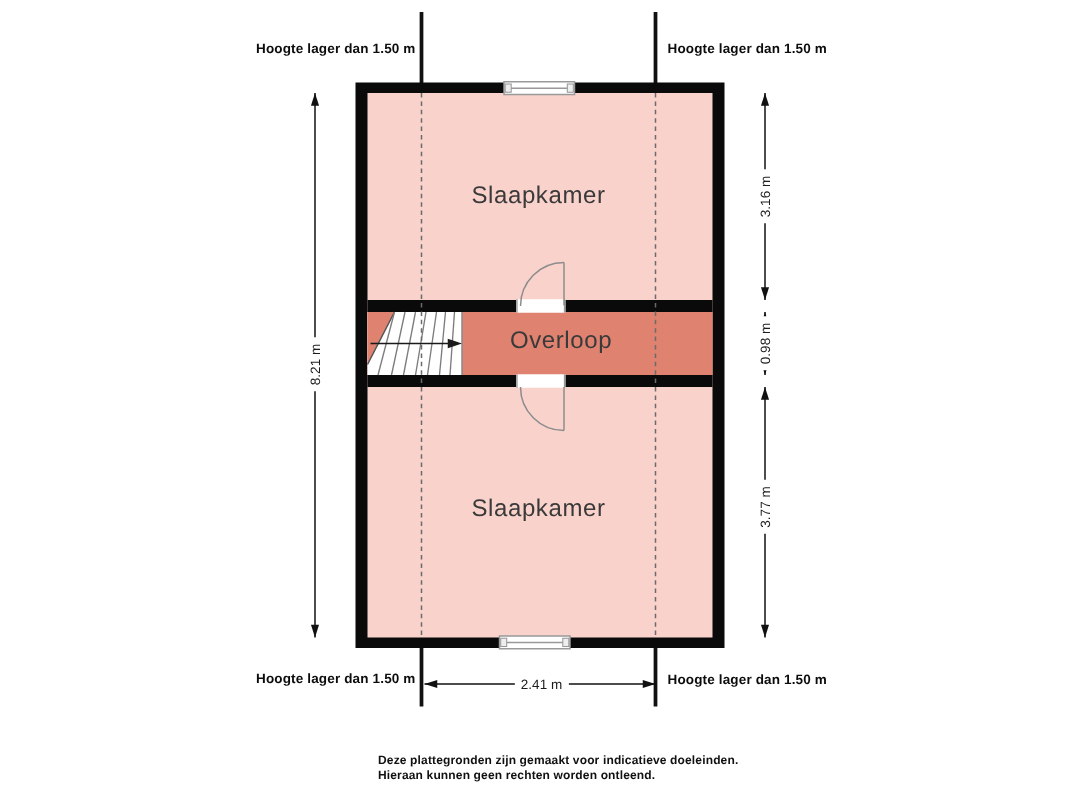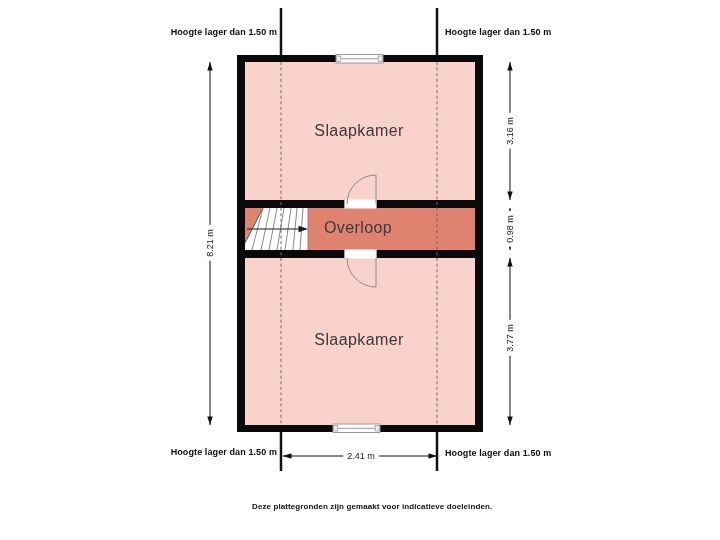--- a/index.html
+++ b/index.html
@@ -116,26 +116,27 @@
       <polygon points="437,456 428.5,453.3 428.5,458.7"></polygon>
     </g>
   </svg>
 
   <div class="abs height-note" style="right:443px;top:27px;">Hoogte lager dan 1.50 m</div>
   <div class="abs height-note" style="left:445px;top:27px;">Hoogte lager dan 1.50 m</div>
   <div class="abs height-note" style="right:443px;top:447px;">Hoogte lager dan 1.50 m</div>
   <div class="abs height-note" style="left:445px;top:448px;">Hoogte lager dan 1.50 m</div>
 
   <div class="ctr room-label" style="left:359px;top:131px;">Slaapkamer</div>
-  <div class="ctr room-label" style="left:358px;top:228px;">Overloop</div>
+  <div class="ctr room-label" style="left:374px;top:228px;">Overloop</div>
   <div class="ctr room-label" style="left:359px;top:340px;">Slaapkamer</div>
 
   <div class="ctr-rot dim-pill" style="left:210px;top:243px;">8.21 m</div>
   <div class="ctr-rot dim-pill" style="left:510px;top:131px;">3.16 m</div>
   <div class="ctr-rot dim-pill" style="left:510px;top:229px;">0.98 m</div>
   <div class="ctr-rot dim-pill" style="left:510px;top:338px;">3.77 m</div>
   <div class="ctr dim-pill" style="left:361px;top:456px;">2.41 m</div>
 
   <div class="abs disclaimer" style="left:252px;top:502px;">
     <div>Deze plattegronden zijn gemaakt voor indicatieve doeleinden.</div>
+    <div>Hieraan kunnen geen rechten worden ontleend.</div>
   </div>
 
 </div>
 
 </body></html>

